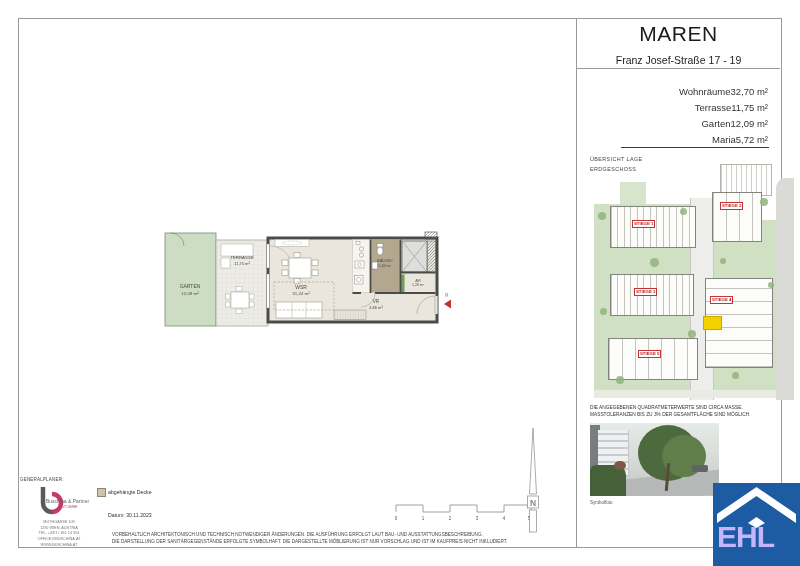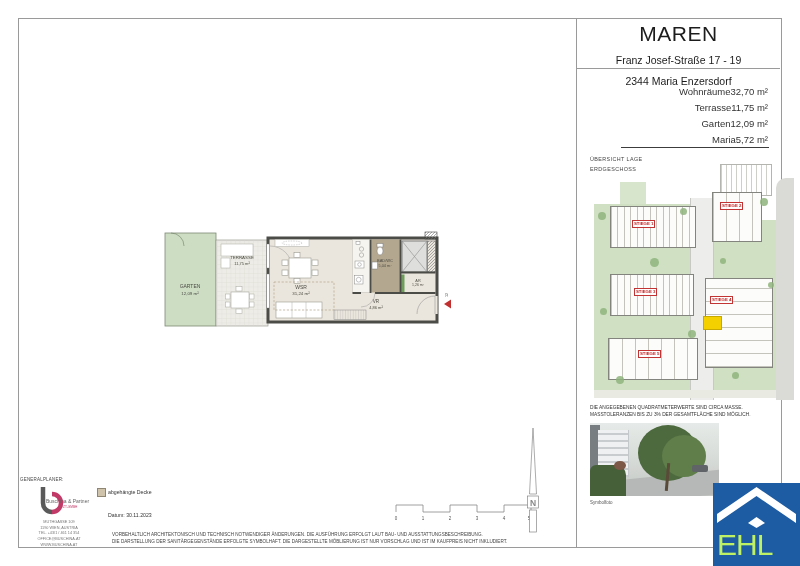--- a/index.html
+++ b/index.html
@@ -28,21 +28,21 @@
   .stiege{position:absolute;font-size:4.3px;font-weight:bold;color:#c22323;border:.5px solid #c23333;
         background:rgba(255,255,255,.85);padding:0 1px;line-height:1.5;white-space:nowrap;}
   .tree{position:absolute;border-radius:50%;background:#8fb47c;opacity:.85;}
   .note{left:590px;top:404px;width:205px;font-size:4.8px;line-height:1.55;color:#333;}
   
   .photo{left:590px;top:423px;width:129px;height:73px;overflow:hidden;
         background:linear-gradient(180deg,#e6eae8 0%,#d9ddd9 45%,#c3c6c2 100%);}
   .caption2{left:590px;top:500px;font-size:4.5px;color:#555;}
   
   .ehl{left:713px;top:483px;width:87px;height:83px;background:#1d5ca3;}
-  .ehl-text{position:absolute;left:4px;bottom:4px;font-size:30px;font-weight:400;color:#bef264;letter-spacing:-1px;}
+  .ehl-text{position:absolute;left:4px;bottom:12px;font-size:30px;font-weight:700;color:#c4b5fd;letter-spacing:-1px;}
   
   .gp-head{left:20px;top:477px;font-size:4.5px;color:#444;letter-spacing:.2px;}
   .gp-name{left:46px;top:498px;font-size:5px;color:#666;white-space:nowrap;}
   .gp-sub{left:63px;top:505px;font-size:3.2px;color:#c23a68;}
   .gp-addr{left:20px;top:520px;width:78px;text-align:center;font-size:3.8px;line-height:1.5;color:#777;}
   .legend-sw{left:97px;top:488px;width:7px;height:7px;background:#cfc3ab;border:.5px solid #8f8573;}
   .legend-lb{left:108px;top:488.5px;font-size:5.2px;color:#333;}
   .datum{left:108px;top:512px;font-size:5.2px;color:#333;}
   .disc{left:112px;top:531px;width:560px;font-size:4.6px;line-height:1.55;color:#444;}
   .floorplan{left:163px;top:228px;width:292px;height:105px;}
@@ -50,21 +50,20 @@
 </head>
 <body>
 
 <div class="page">
   <div class="abs frame"></div>
   <div class="abs divider"></div>
 
   <div class="abs hdr">
     <div class="hdr-title">MAREN</div>
     <div class="hdr-addr">Franz Josef-Straße 17 - 19</div>
-    <div class="hdr-addr">2344 Maria Enzersdorf</div>
   </div>
 
   <div class="abs utable">
     <div class="trow">
       <span>Wohnräume</span>
       <span>32,70 m²</span>
     </div>
     <div class="trow">
       <span>Terrasse</span>
       <span>11,75 m²</span>

